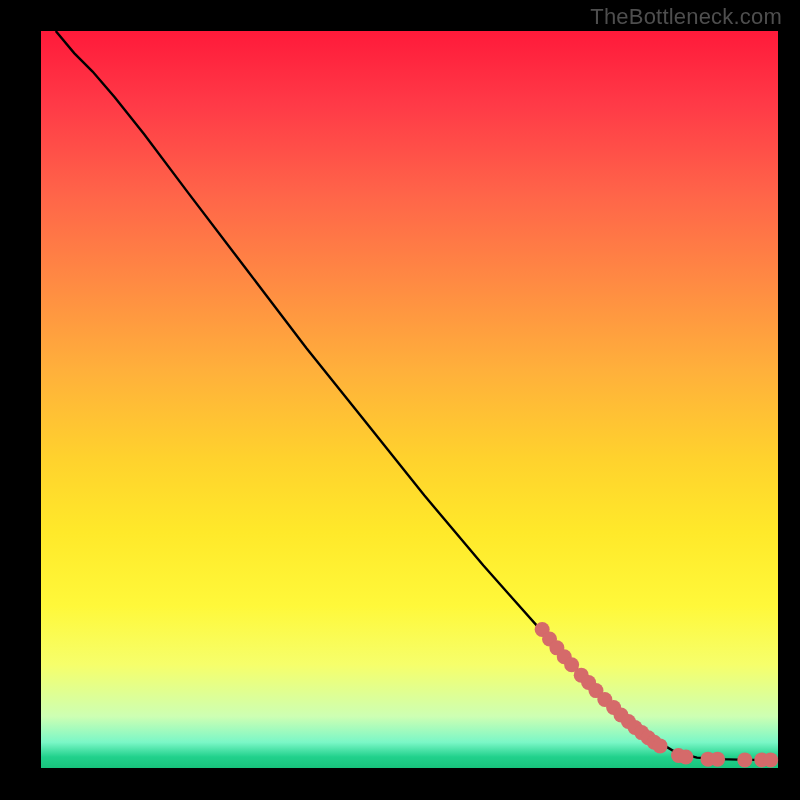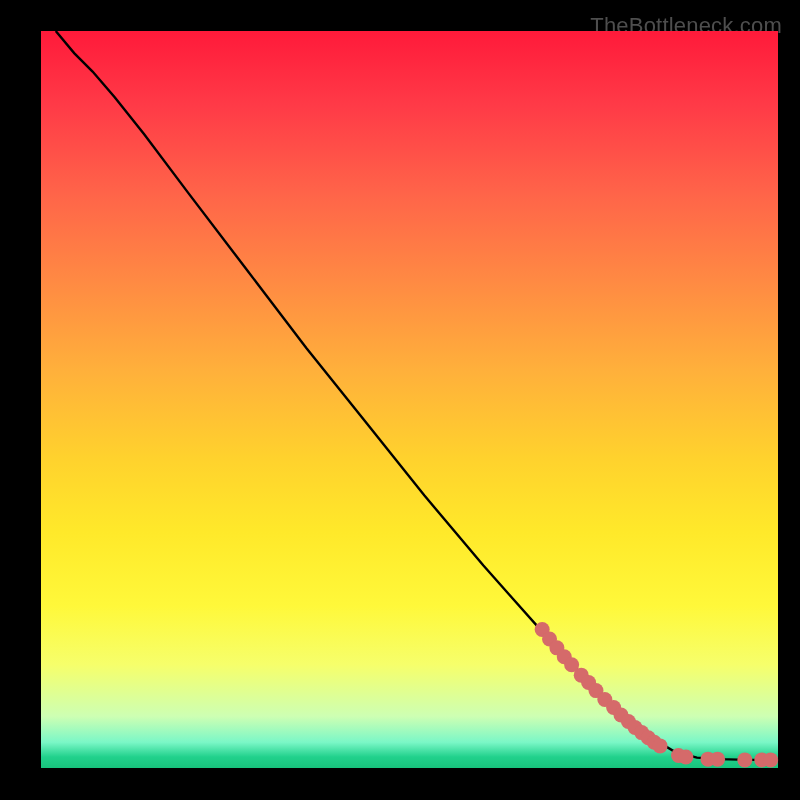--- a/index.html
+++ b/index.html
@@ -12,21 +12,21 @@
     font-family: Arial, Helvetica, sans-serif;
   }
   .frame {
     position: relative;
     width: 800px;
     height: 800px;
     background: #000;
   }
   .watermark {
     position: absolute;
-    top: 13px;
+    top: 4px;
     right: 18px;
     color: #4e4e4e;
     font-size: 22px;
     font-weight: 400;
     letter-spacing: 0.2px;
     user-select: none;
   }
   .plot-area {
     position: absolute;
     left: 41px;

